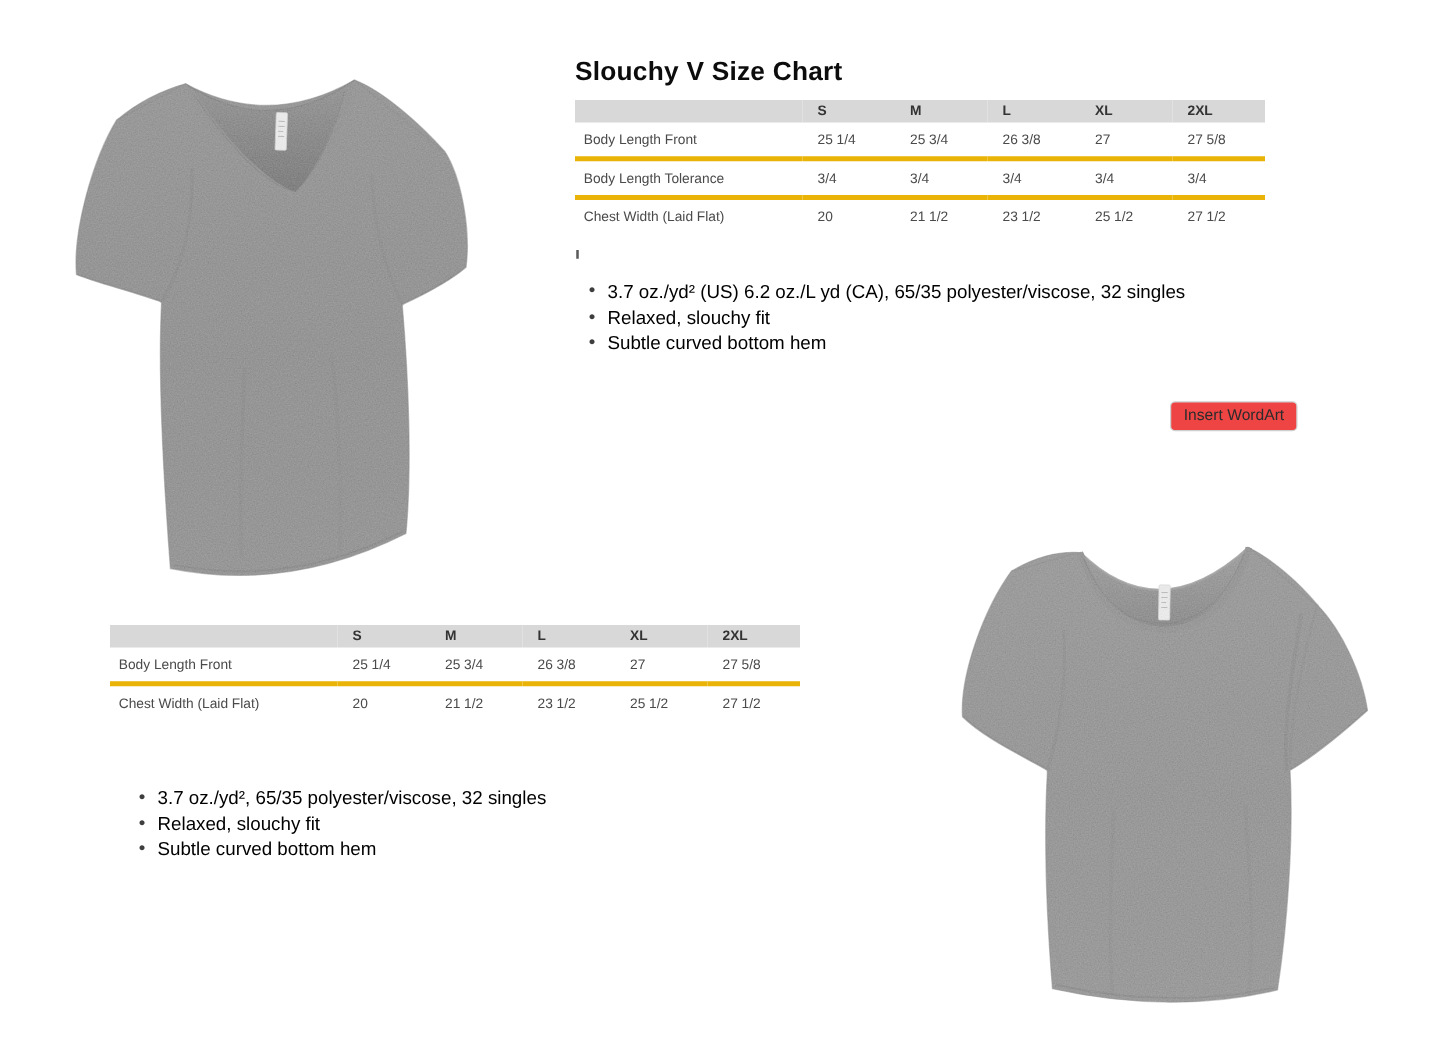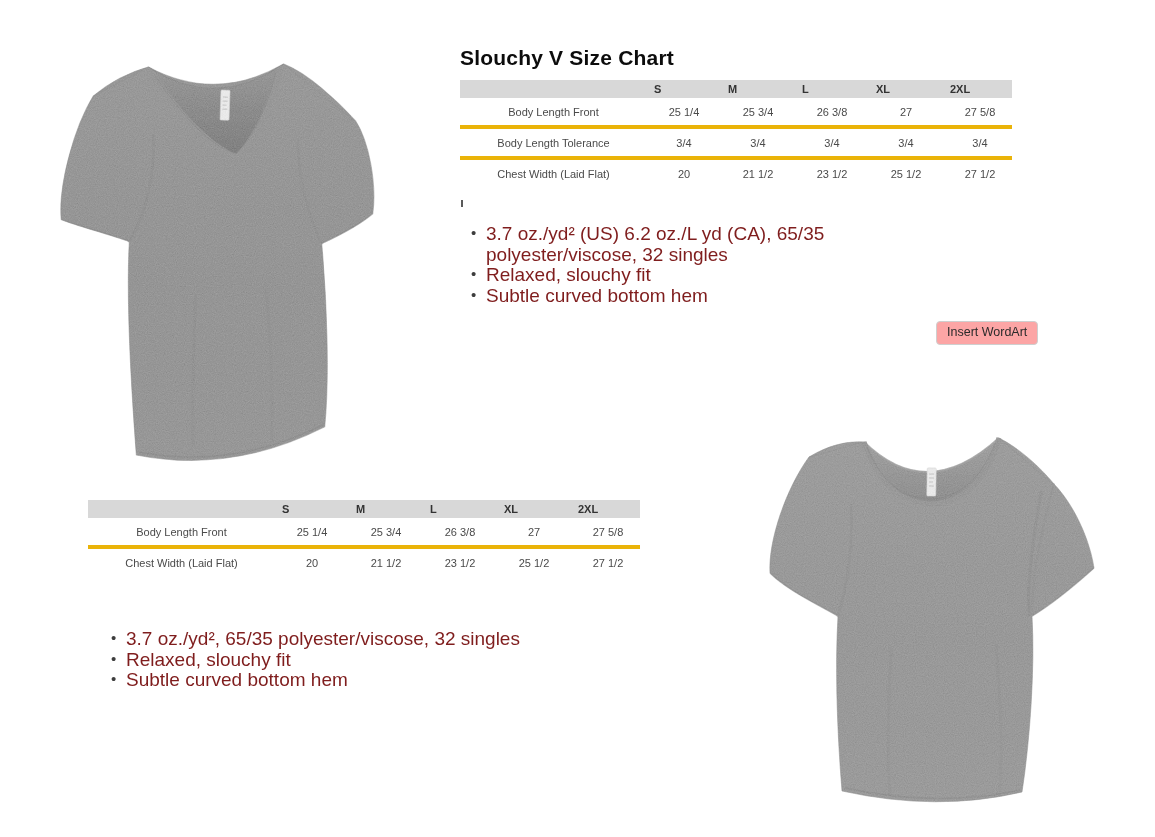--- a/index.html
+++ b/index.html
@@ -20,49 +20,49 @@
     font-size:11px;color:#4a4a4a;
   }
   table.size-table col.c-label{width:182px;}
   table.size-table col.c-size{width:74px;}
   table.size-table th{
     background:#d8d8d8;font-weight:bold;color:#333333;text-align:left;
     padding:3px 2px 3px 12px;font-size:11px;
   }
   table.size-table th.lbl{padding-left:7px;}
   table.size-table td{
-    text-align:center;padding:8px 2px 7px 12px;white-space:nowrap;
+    text-align:left;padding:8px 2px 7px 12px;white-space:nowrap;
   }
   table.size-table td.lbl{padding-left:7px;}
   table.size-table tbody tr + tr td{border-top:4px solid #eab308;}
 
   .v-block{left:460px;top:46px;width:552px;}
   .t-block{left:88px;top:500px;width:550px;}
   .t-block .chart-title{margin-bottom:5px;}
 
   
   ul.bullets{margin:0;padding:0;list-style:none;}
   ul.bullets li{
     position:relative;padding-left:26px;
-    font-size:19px;line-height:20.5px;color:#7f1d1d;
+    font-size:15px;line-height:20.5px;color:#000000;
   }
   ul.bullets li::before{
     content:"\2022";position:absolute;left:11px;top:-1px;
     font-size:15px;color:#3e3e3e;
   }
   .v-bullets{left:460px;top:224px;width:505px;}
   .t-bullets{left:100px;top:629px;width:480px;}
   .t-bullets li{line-height:21px;}
 
   
   .wordart-btn{
     position:absolute;left:936px;top:321px;
     font-family:"Liberation Sans", sans-serif;
     font-size:12.5px;color:#2b2b2b;
-    background:#fca5a5;border:1px solid #cfcfcf;border-radius:4px;
+    background:#ef4444;border:1px solid #cfcfcf;border-radius:4px;
     padding:3px 10px 4px 10px;line-height:15px;cursor:pointer;
   }
 
   
   .caret-artifact{
     left:461px;top:200px;width:2px;height:7px;background:#5a5a5a;
   }
 
   
   .shirt{padding:0;margin:0;}

